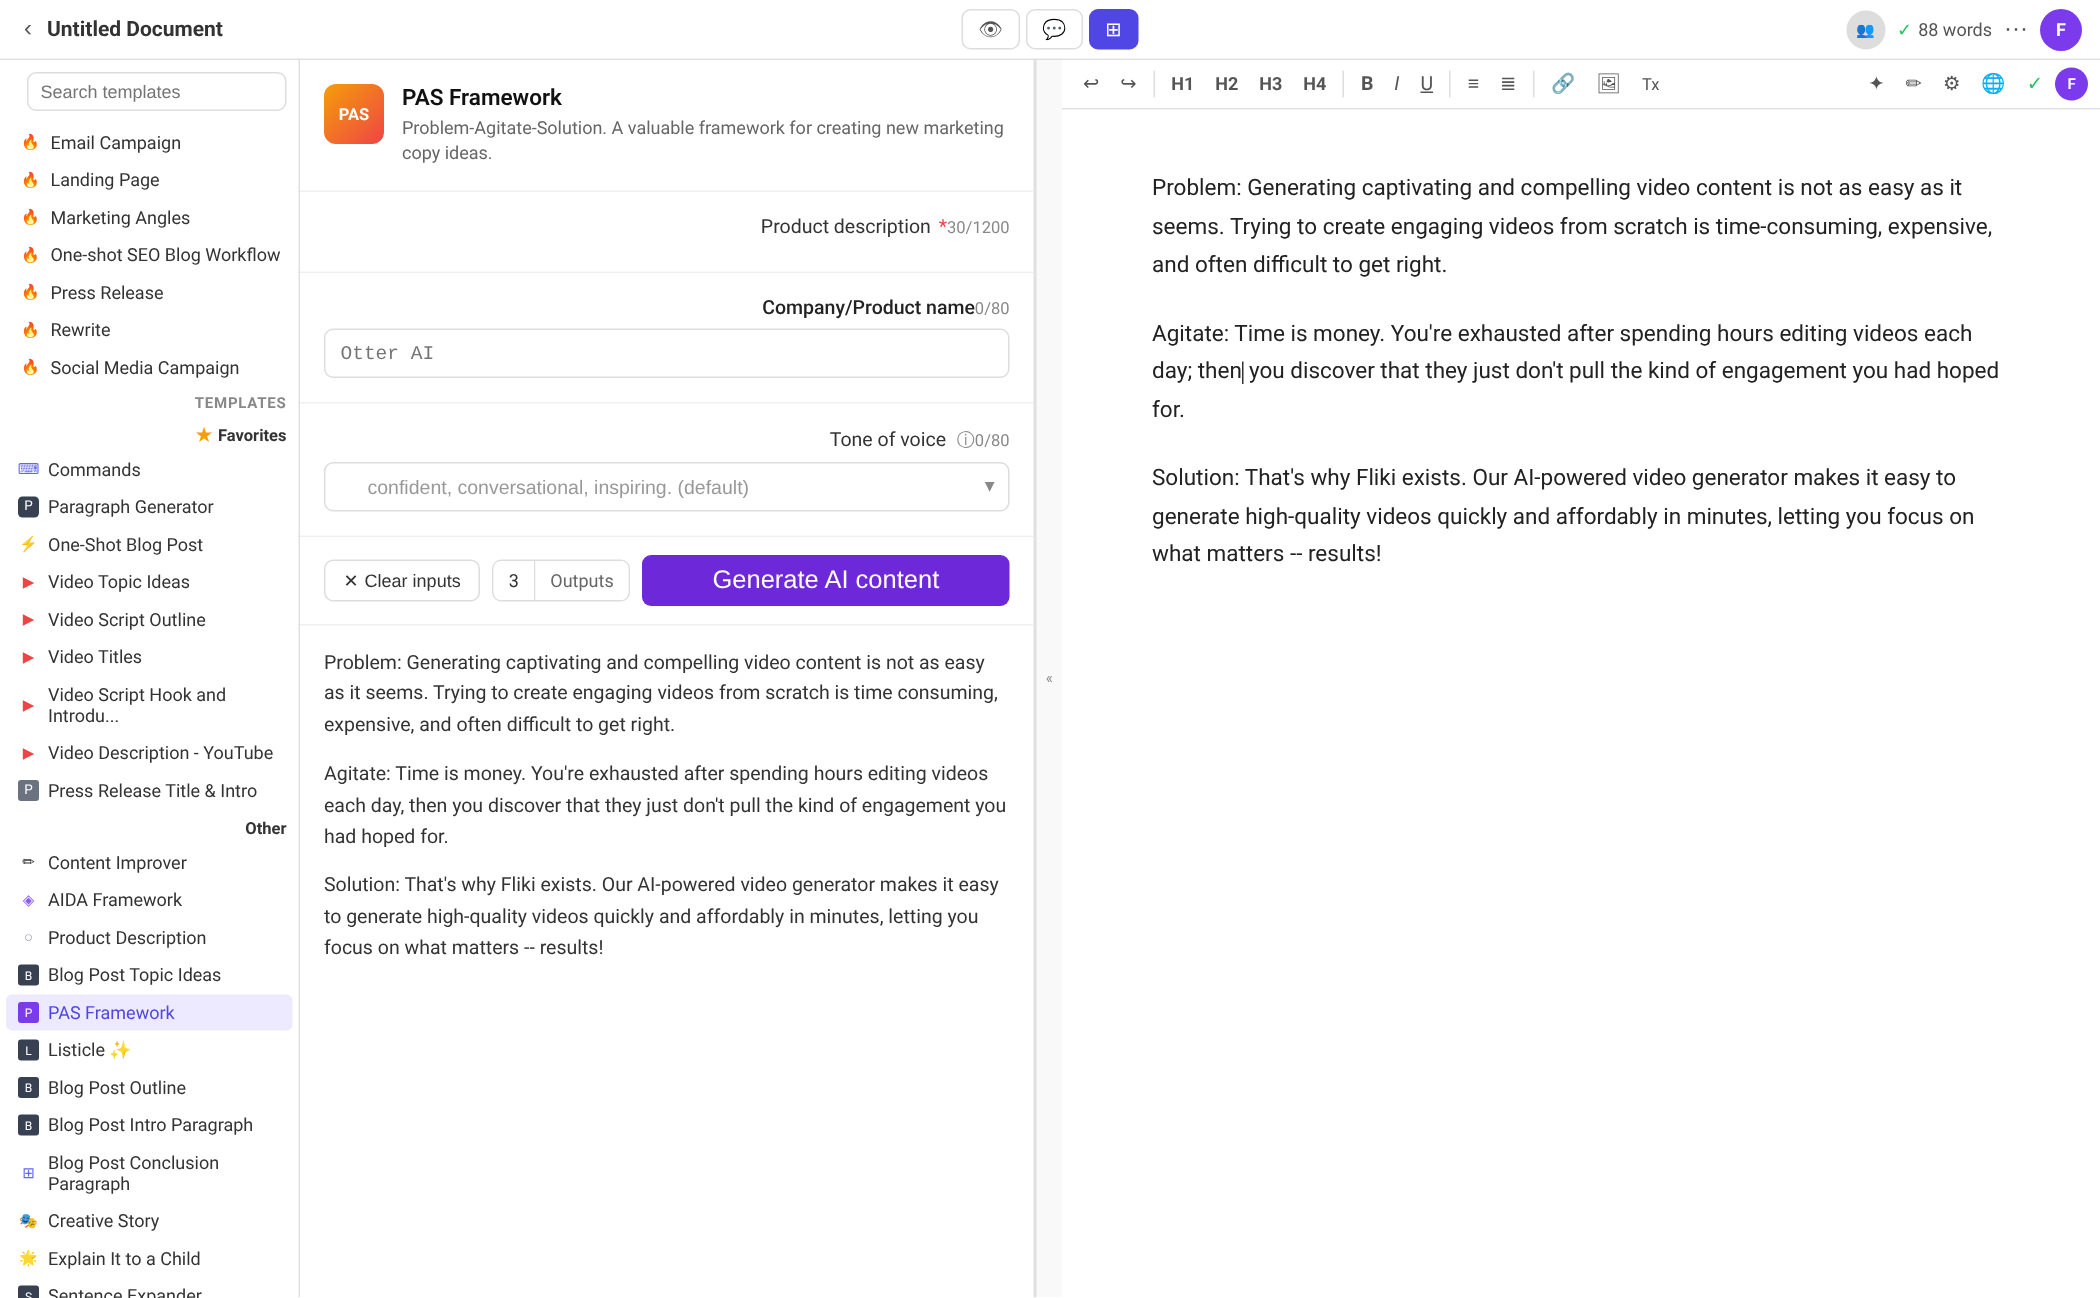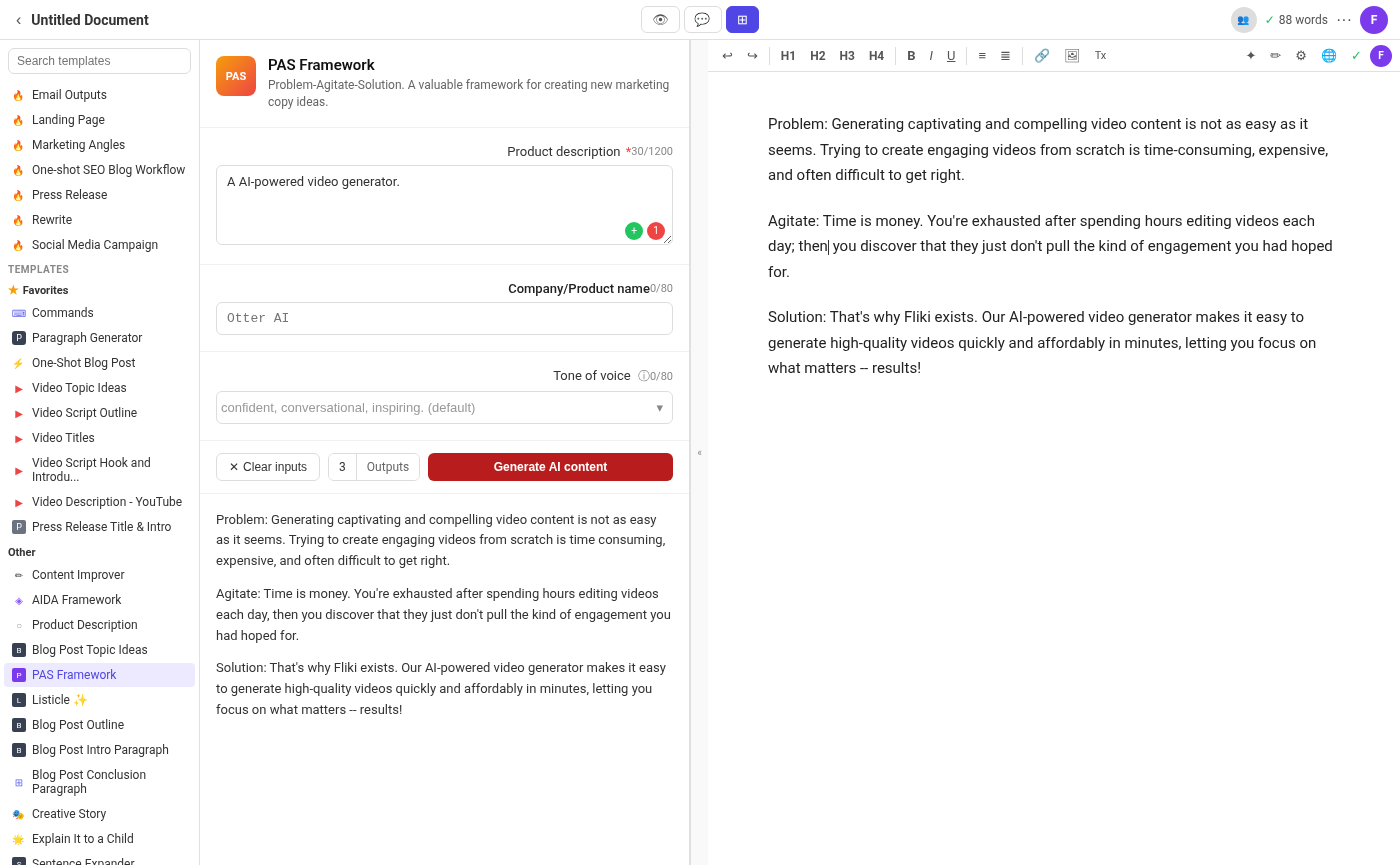--- a/index.html
+++ b/index.html
@@ -18,21 +18,21 @@
     .avatar { width: 26px; height: 26px; border-radius: 50%; background: #ddd; display: flex; align-items: center; justify-content: center; font-size: 10px; }
     .word-count { font-size: 12px; color: #555; display: flex; align-items: center; gap: 4px; }
     .check-icon { color: #22c55e; }
     .more-btn { background: none; border: none; cursor: pointer; font-size: 16px; color: #555; }
     .purple-avatar { width: 28px; height: 28px; border-radius: 50%; background: #7c3aed; color: #fff; display: flex; align-items: center; justify-content: center; font-size: 12px; font-weight: bold; }
 
     
     .main { display: flex; flex: 1; overflow: hidden; }
 
     
-    .sidebar { width: 200px; border-right: 1px solid #e0e0e0; display: flex; flex-direction: column; overflow-y: auto; flex-shrink: 0; }
+    .sidebar { width: 200px; border-right: 1px solid #e0e0e0; display: flex; flex-direction: column; overflow-y: auto; flex-shrink: 0; align-items: flex-end; }
     .sidebar-search { padding: 8px; }
     .sidebar-search input { width: 100%; padding: 5px 8px; border: 1px solid #ddd; border-radius: 6px; font-size: 12px; outline: none; }
     .sidebar-section-label { font-size: 10px; font-weight: 700; color: #888; padding: 6px 8px 2px; text-transform: uppercase; letter-spacing: 0.5px; }
     .sidebar-item { display: flex; align-items: center; gap: 6px; padding: 5px 8px; cursor: pointer; font-size: 12px; color: #333; border-radius: 4px; margin: 1px 4px; }
     .sidebar-item.active { background: #ede9fe; color: #4f46e5; }
     .sidebar-icon { width: 14px; height: 14px; border-radius: 2px; display: flex; align-items: center; justify-content: center; font-size: 10px; flex-shrink: 0; }
     .star-icon { color: #f59e0b; font-size: 12px; }
     .favorites-header { display: flex; align-items: center; gap: 4px; padding: 6px 8px 3px; font-size: 11px; font-weight: 700; color: #333; }
     .other-header { padding: 6px 8px 3px; font-size: 11px; font-weight: 700; color: #333; }
 
@@ -50,30 +50,30 @@
     .field-count { font-size: 11px; color: #888; }
     .field-textarea { width: 100%; border: 1px solid #ddd; border-radius: 6px; padding: 8px 10px; font-size: 13px; resize: vertical; min-height: 80px; outline: none; font-family: inherit; color: #333; position: relative; }
     .field-input { width: 100%; border: 1px solid #ddd; border-radius: 6px; padding: 8px 10px; font-size: 13px; outline: none; font-family: Liberation Mono, monospace; color: #999; }
     .textarea-wrapper { position: relative; }
     .textarea-badges { position: absolute; bottom: 8px; right: 8px; display: flex; gap: 4px; }
     .badge-green { width: 18px; height: 18px; border-radius: 50%; background: #22c55e; color: #fff; display: flex; align-items: center; justify-content: center; font-size: 10px; }
     .badge-red { width: 18px; height: 18px; border-radius: 50%; background: #ef4444; color: #fff; display: flex; align-items: center; justify-content: center; font-size: 10px; }
 
     .voice-section { padding: 16px; border-bottom: 1px solid #f0f0f0; }
     .voice-select-wrapper { position: relative; }
-    .voice-select { width: 100%; border: 1px solid #ddd; border-radius: 6px; padding: 8px 4px; font-size: 13px; color: #999; outline: none; appearance: none; background: #fff; cursor: pointer; }
+    .voice-select { width: 100%; border: 1px solid #ddd; border-radius: 6px; padding: 8px 28px; font-size: 13px; color: #999; outline: none; appearance: none; background: #fff; cursor: pointer; }
     .voice-chevron { position: absolute; right: 10px; top: 50%; transform: translateY(-50%); color: #888; pointer-events: none; }
     .info-icon { color: #888; font-size: 12px; margin-left: 4px; cursor: pointer; }
 
     .actions-bar { padding: 12px 16px; display: flex; align-items: center; gap: 8px; border-bottom: 1px solid #f0f0f0; }
     .clear-btn { display: flex; align-items: center; gap: 4px; padding: 6px 12px; border: 1px solid #ddd; border-radius: 6px; background: #fff; cursor: pointer; font-size: 12px; color: #333; }
     .outputs-selector { display: flex; align-items: center; border: 1px solid #ddd; border-radius: 6px; overflow: hidden; }
     .outputs-num { padding: 6px 10px; font-size: 12px; border-right: 1px solid #ddd; background: #fff; }
     .outputs-label { padding: 6px 10px; font-size: 12px; color: #666; background: #fff; }
-    .generate-btn { flex: 1; padding: 7px 12px; background: #b91c1c; color: #fff; border: none; border-radius: 6px; cursor: pointer; font-size: 12px; font-weight: 700; }
+    .generate-btn { flex: 1; padding: 7px 12px; background: #6d28d9; color: #fff; border: none; border-radius: 6px; cursor: pointer; font-size: 17px; font-weight: 400; }
 
     .result-section { padding: 16px; }
     .result-meta { display: flex; align-items: center; gap: 8px; margin-bottom: 10px; }
     .result-time { font-size: 11px; color: #888; }
     .result-actions { display: flex; gap: 6px; }
     .result-action-btn { background: none; border: none; cursor: pointer; color: #aaa; font-size: 14px; padding: 2px; }
     .result-text { font-size: 13px; color: #333; line-height: 1.6; }
     .result-text p { margin-bottom: 12px; }
     .result-text p:last-child { margin-bottom: 0; }
 
@@ -132,21 +132,21 @@
 <div class="main">
 
   <div class="sidebar">
     <div class="sidebar-search">
       <input type="text" placeholder="Search templates" style="">
     </div>
 
     <div>
       <div class="sidebar-item">
         <span class="sidebar-icon">🔥</span>
-        <span>Email Outputs</span>
+        <span>Email Campaign</span>
       </div>
       <div class="sidebar-item">
         <span class="sidebar-icon">🔥</span>
         <span>Landing Page</span>
       </div>
       <div class="sidebar-item">
         <span class="sidebar-icon">🔥</span>
         <span>Marketing Angles</span>
       </div>
       <div class="sidebar-item">
@@ -277,27 +277,20 @@
         <p>Problem-Agitate-Solution. A valuable framework for creating new marketing copy ideas.</p>
       </div>
     </div>
 
     <div class="form-section">
       <div class="field-label">
         <span>
           <span>Product description</span><span class="field-required"> *</span>
         </span>
         <span class="field-count">30/1200</span>
-      </div>
-      <div class="textarea-wrapper">
-        <textarea class="field-textarea" style="">A AI-powered video generator.</textarea>
-        <div class="textarea-badges">
-          <div class="badge-green">+</div>
-          <div class="badge-red">1</div>
-        </div>
       </div>
     </div>
 
     <div class="form-section">
       <div class="field-label">
         <span class="field-label-text">Company/Product name</span>
         <span class="field-count">0/80</span>
       </div>
       <input type="text" class="field-input" placeholder="Otter AI" style="">
     </div>

